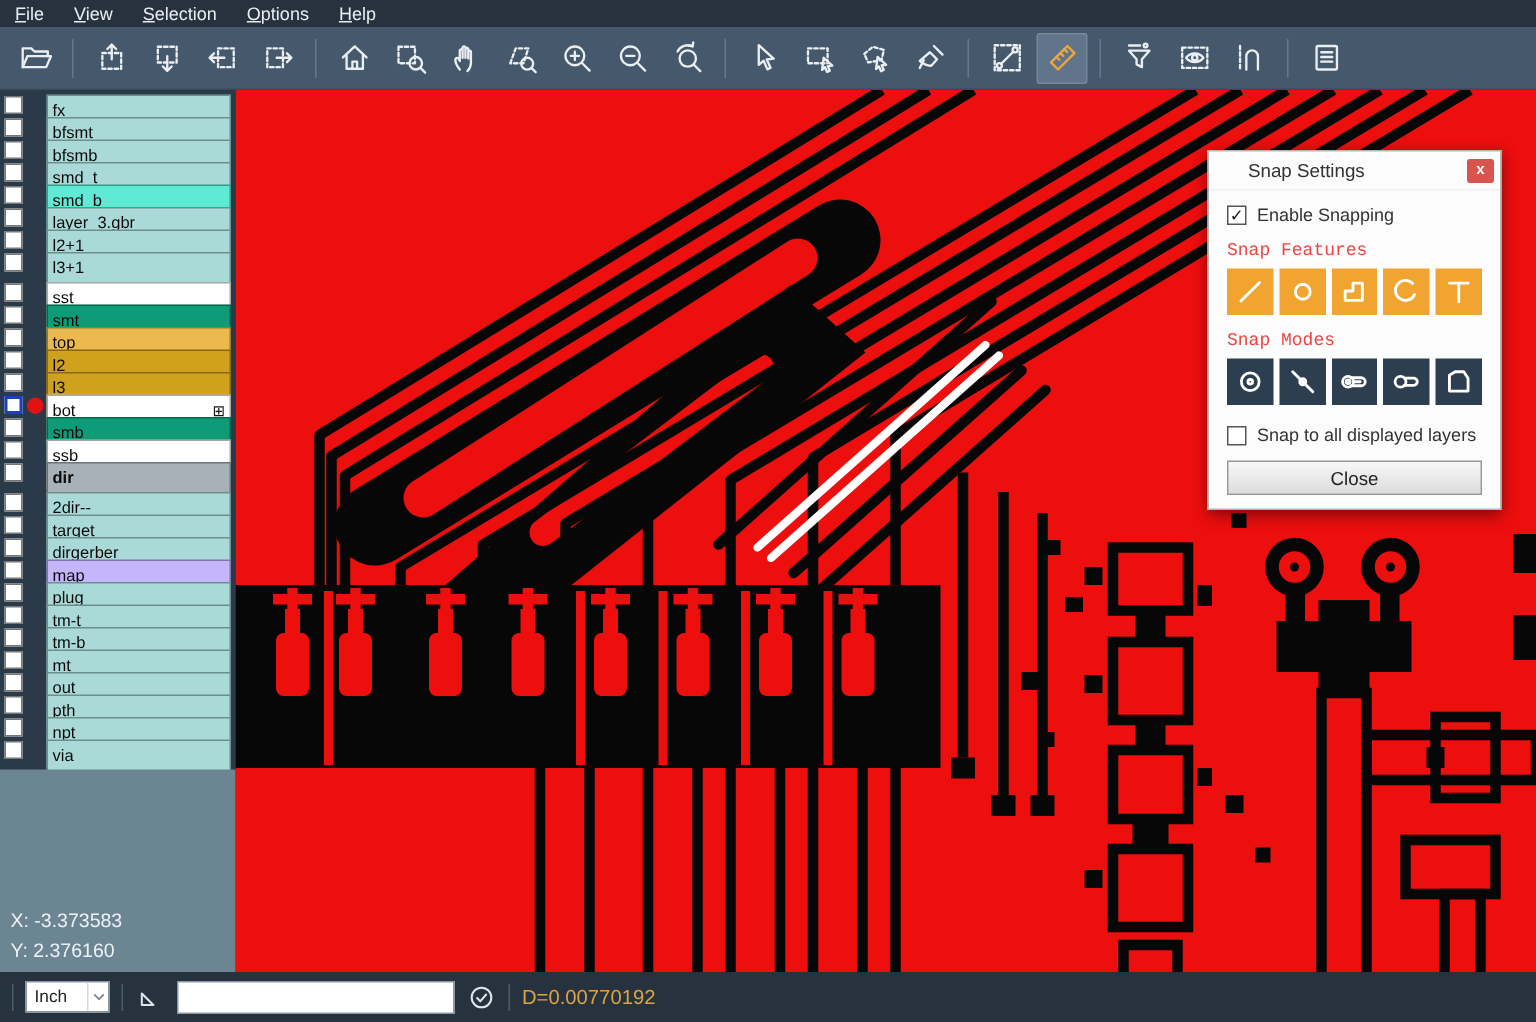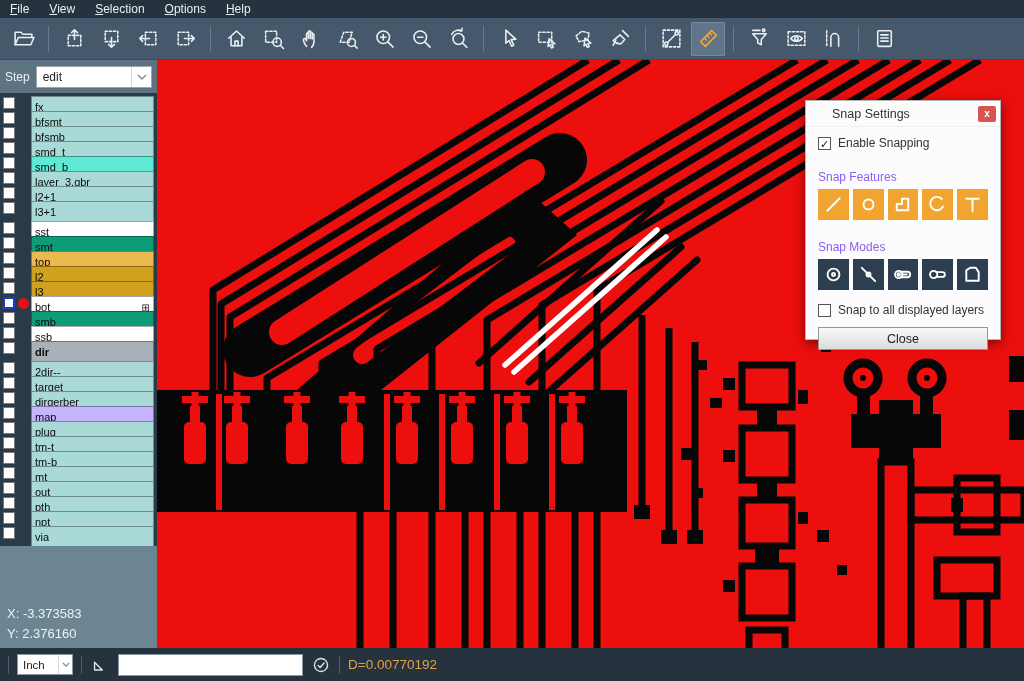--- a/index.html
+++ b/index.html
@@ -59,21 +59,21 @@
     font-size:12px; color:#333; }
   #dlg-title { height:26px; display:flex; align-items:center; padding:0 4px 0 26px;
     border-bottom:1px solid #EFEFEF; }
   #dlg-title-text { font-size:12.5px; color:#333; }
   #dlg-close { margin-left:auto; width:18px; height:16px; background:#D9534F; border-radius:2px;
     color:#FFF; font-size:10px; line-height:16px; text-align:center; font-weight:bold; }
   #dlg-body { padding:9px 12px 0 12px; }
   .dlg-row { display:flex; align-items:center; gap:7px; }
   .dlg-cb { width:13px; height:13px; background:#FFF; border:1px solid #555; flex:none;
     font-size:11px; line-height:12px; text-align:center; color:#111; }
-  .dlg-section { margin:20px 0 5px 0; color:#8b5cf6; }
+  .dlg-section { margin:10px 0 5px 0; color:#ef4444;font-family:Liberation Mono, monospace; }
   .btn-row { display:flex; gap:4px; }
   .snap-btn { width:31px; height:31px; display:flex; align-items:center; justify-content:center; }
   .snap-btn.feat { background:#F2A431; color:#FFF; }
   .snap-btn.mode { background:#2C3E50; color:#FFF; }
   .snap-btn svg { width:21px; height:21px; }
   .snap-btn svg path, .snap-btn svg circle
     { stroke:currentColor; stroke-width:2; fill:none; stroke-linecap:round; stroke-linejoin:round; }
   #dlg-all-layers { margin-top:13px; }
   #dlg-close-btn { margin-top:10px; width:100%; height:23px;
     background:linear-gradient(#F8F8F8,#DCDCDC); border:1px solid #979797; font-size:12.5px;
@@ -249,31 +249,20 @@
     <div class="tb-sep"></div>
     <div class="tb-btn">
       <svg viewBox="0 0 22 22">
         <rect x="4.5" y="3.5" width="13" height="15" rx="1"></rect>
         <path d="M7.5 7.5h7M7.5 10.5h7M7.5 13.5h7"></path>
       </svg>
     </div>
   </div>
 
 <div id="sidebar">
-  <div id="step-row">
-    <span id="step-label">Step</span>
-    <div id="step-select">
-      <span>edit</span>
-      <span class="chev">
-        <svg width="10" height="6" viewBox="0 0 10 6">
-            <path d="M1 1l4 4 4-4" fill="none" stroke="currentColor" stroke-width="1.4"></path>
-          </svg>
-      </span>
-    </div>
-  </div>
   <div id="layer-list">
       <div class="layer-group">
         <div class="layer-row">
           <span class="cb"></span>
           <div class="cell" style="background: rgb(169, 218, 215);">
             <span>fx</span>
           </div>
         </div>
         <div class="layer-row">
           <span class="cb"></span>

